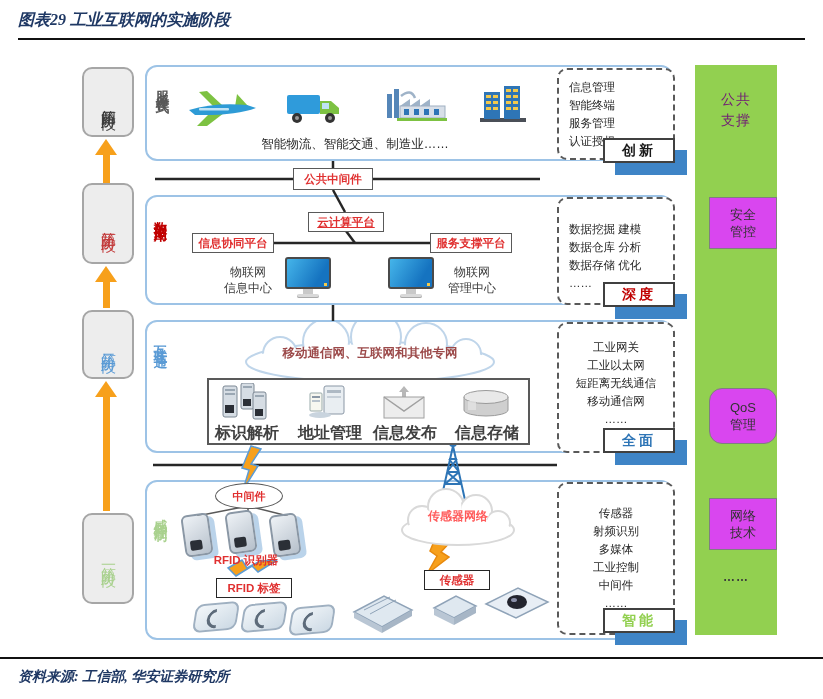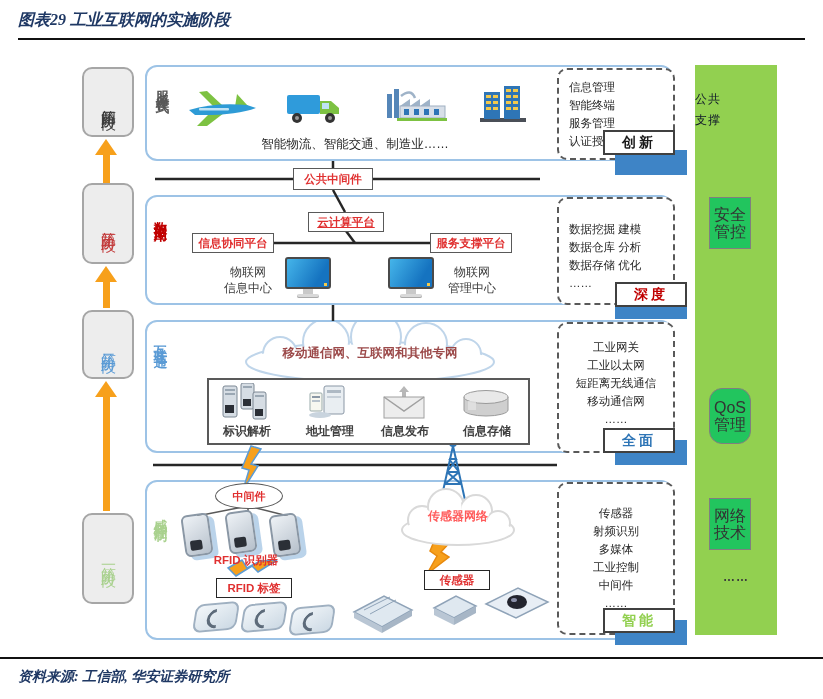--- a/index.html
+++ b/index.html
@@ -35,33 +35,33 @@
   .oval{border-radius:50%;}
   
   .monitor{width:46px;z-index:3;}
   .monitor .scr{height:28px;border:2px solid #4a4a4a;border-radius:3px;background:linear-gradient(120deg,#45B5EA 0%,#1573C0 75%);position:relative;}
   .monitor .scr::after{content:"";position:absolute;right:2px;bottom:1px;width:3px;height:3px;background:#F2C94C;}
   .monitor .neck{width:10px;height:5px;background:#c9c9c9;margin:0 auto;}
   .monitor .base{width:22px;height:4px;background:#d9d9d9;border-radius:2px;margin:0 auto;box-shadow:inset 0 -1px 0 #a8a8a8;}
   .twoline{font-size:12px;color:#3b3b3b;text-align:center;line-height:16px;z-index:3;}
   
   .inner-box{left:207px;top:378px;width:323px;height:67px;border:2px solid #595959;background:#fff;box-sizing:border-box;z-index:2;}
-  .item-label{top:423px;width:70px;text-align:center;font-size:12px;font-weight:bold;color:#404040;z-index:3;}
+  .item-label{top:423px;width:70px;text-align:center;font-size:16px;font-weight:bold;color:#404040;z-index:3;}
   
   .reader{width:24px;height:38px;border:2px solid #8a97a5;border-radius:6px;background:linear-gradient(150deg,#eef2f6,#b6c0cb);transform:rotate(-8deg);box-shadow:5px 4px 0 rgba(174,203,230,.85);z-index:3;}
   .reader::after{content:"";position:absolute;left:4px;bottom:4px;width:12px;height:10px;background:#2b2f36;border-radius:2px;}
   .tagdev{width:40px;height:24px;border:2px solid #9fb0c1;border-radius:8px;background:linear-gradient(150deg,#f3f7fa,#ccd9e4);transform:rotate(-5deg) skewX(-14deg);z-index:3;}
   .tagdev::after{content:"";position:absolute;left:11px;top:4px;width:13px;height:13px;border:3px solid #5d6b7a;border-radius:50%;border-top-color:transparent;border-right-color:transparent;transform:rotate(40deg);}
   .redtext{color:#E03030;font-weight:bold;font-size:11.5px;text-align:center;z-index:3;}
   .pinktext{color:#FF5B5B;font-weight:bold;font-size:12px;text-align:center;z-index:3;}
   .cloudtext{color:#9C4A4A;font-weight:bold;font-size:12.5px;text-align:center;z-index:3;}
   
   .support-col{left:695px;top:65px;width:82px;height:570px;background:#92D050;z-index:1;}
-  .support-title{left:0;top:24px;width:82px;text-align:left;font-size:12px;color:#0f172a;line-height:21px;letter-spacing:1px;}
-  .support-box{left:14px;width:42px;background:#22c55e;border:1px solid #7f7f7f;box-sizing:border-box;display:flex;flex-direction:column;align-items:center;justify-content:center;font-size:16px;color:#333;line-height:17px;}
+  .support-title{left:0;top:24px;width:82px;text-align:center;font-size:14px;color:#701a75;line-height:21px;letter-spacing:1px;}
+  .support-box{left:14px;width:68px;background:#d946ef;border:1px solid #7f7f7f;box-sizing:border-box;display:flex;flex-direction:column;align-items:center;justify-content:center;font-size:13px;color:#333;line-height:17px;}
   .support-more{left:0;width:82px;text-align:center;color:#3b3b3b;font-weight:bold;font-size:12px;letter-spacing:1px;}
   svg{display:block;}
   .z2{z-index:2;} .z3{z-index:3;}
 </style>
 </head>
 <body>
 
 <div class="abs fig-title">图表29 工业互联网的实施阶段</div>
 <div class="abs title-rule"></div>
 
@@ -318,30 +318,30 @@
   </svg>
 </div>
 
 <div class="abs dashed feat-left" style="top:68px;height:92px;">
   <div class="ln">信息管理</div>
   <div class="ln">智能终端</div>
   <div class="ln">服务管理</div>
   <div class="ln">认证授权……</div>
 </div>
 <div class="abs badge-shadow" style="top:150px;"></div>
-<div class="abs badge badge-s1" style="top:130px;">创新</div>
+<div class="abs badge badge-s1" style="top:138px;">创新</div>
 
 <div class="abs dashed feat-left" style="top:197px;height:108px;padding-top:21px;">
   <div class="ln">数据挖掘 建模</div>
   <div class="ln">数据仓库 分析</div>
   <div class="ln">数据存储 优化</div>
   <div class="ln">……</div>
 </div>
 <div class="abs badge-shadow" style="top:294px;"></div>
-<div class="abs badge badge-s2" style="top:282px;margin-left:12px;">深度</div>
+<div class="abs badge badge-s2" style="top:282px;">深度</div>
 
 <div class="abs dashed feat-center" style="top:322px;height:131px;">
   <div class="ln">工业网关</div>
   <div class="ln">工业以太网</div>
   <div class="ln">短距离无线通信</div>
   <div class="ln">移动通信网</div>
   <div class="ln">……</div>
 </div>
 <div class="abs badge-shadow" style="top:440px;"></div>
 <div class="abs badge badge-s3" style="top:428px;">全面</div>

